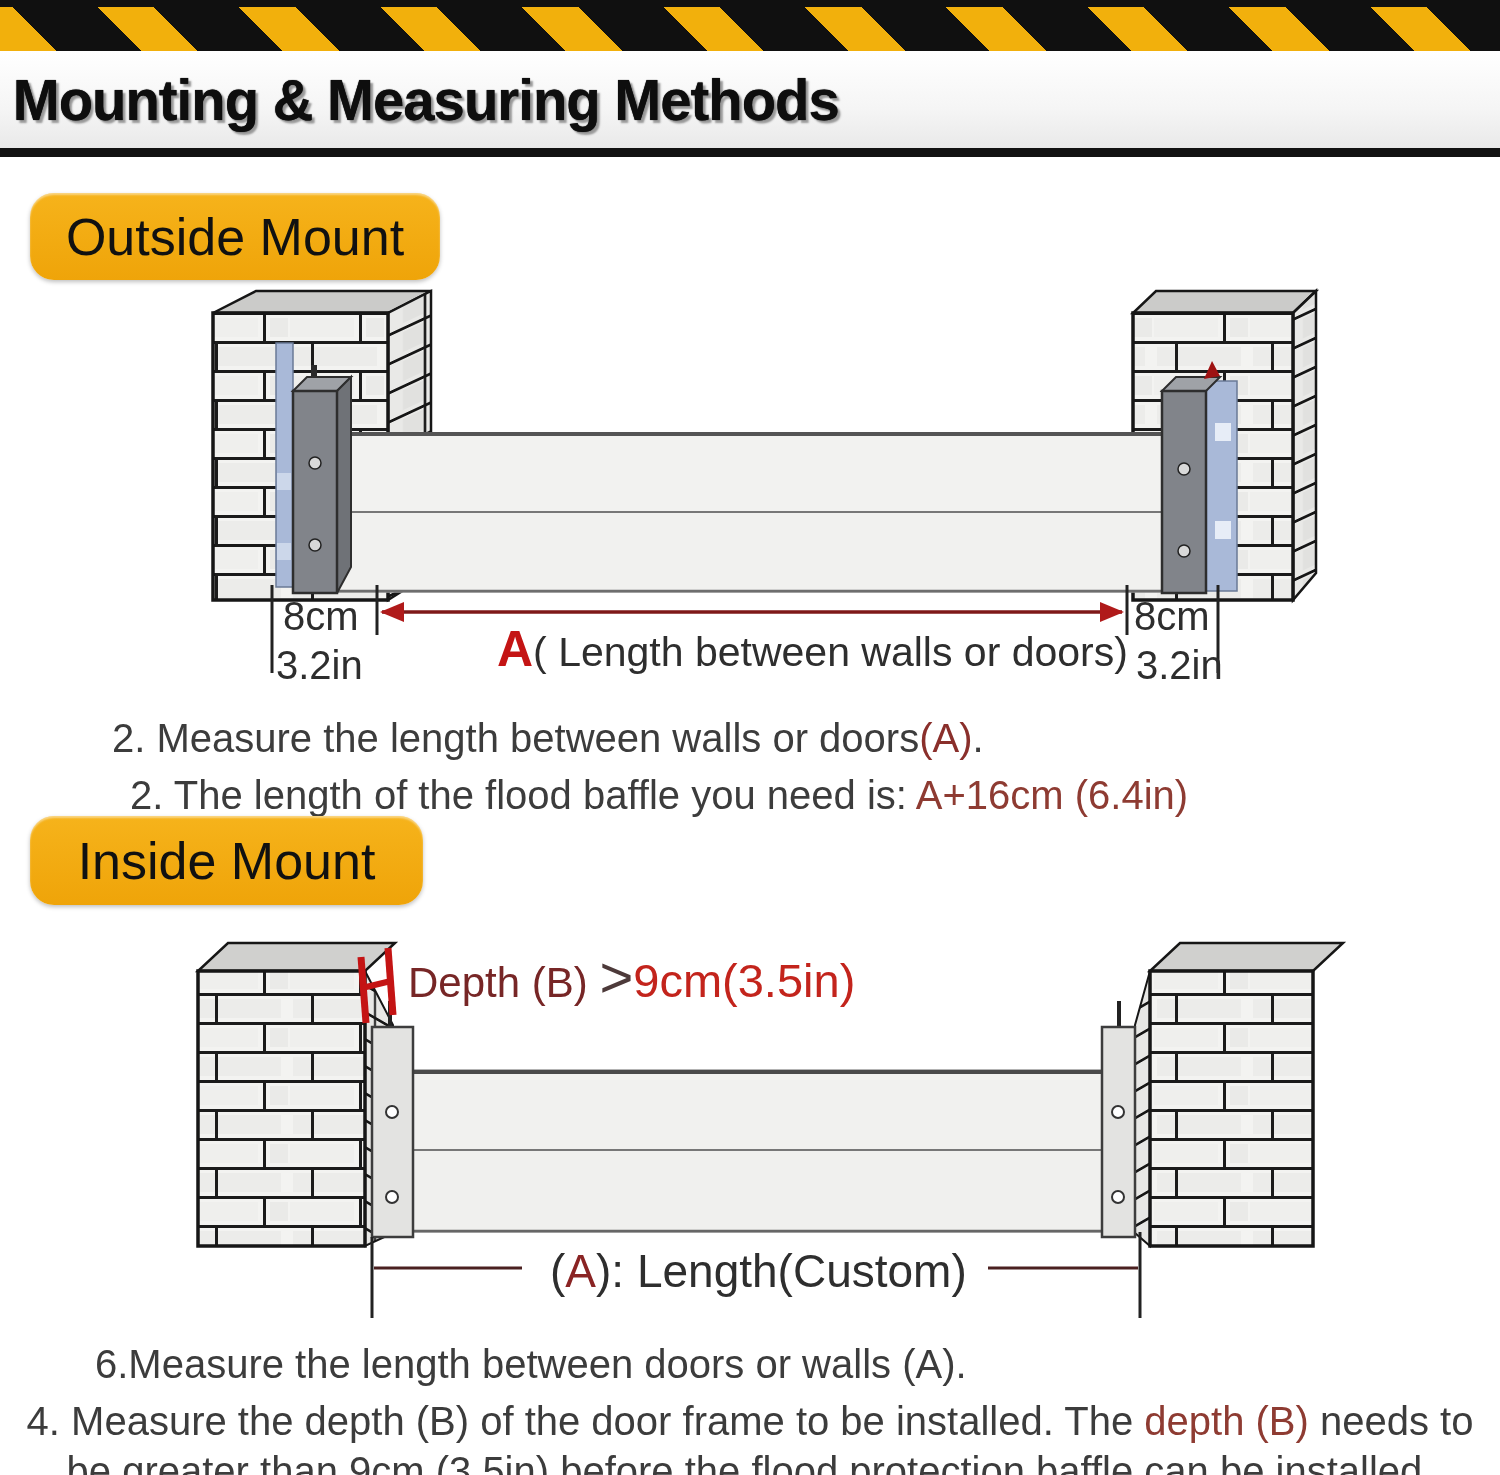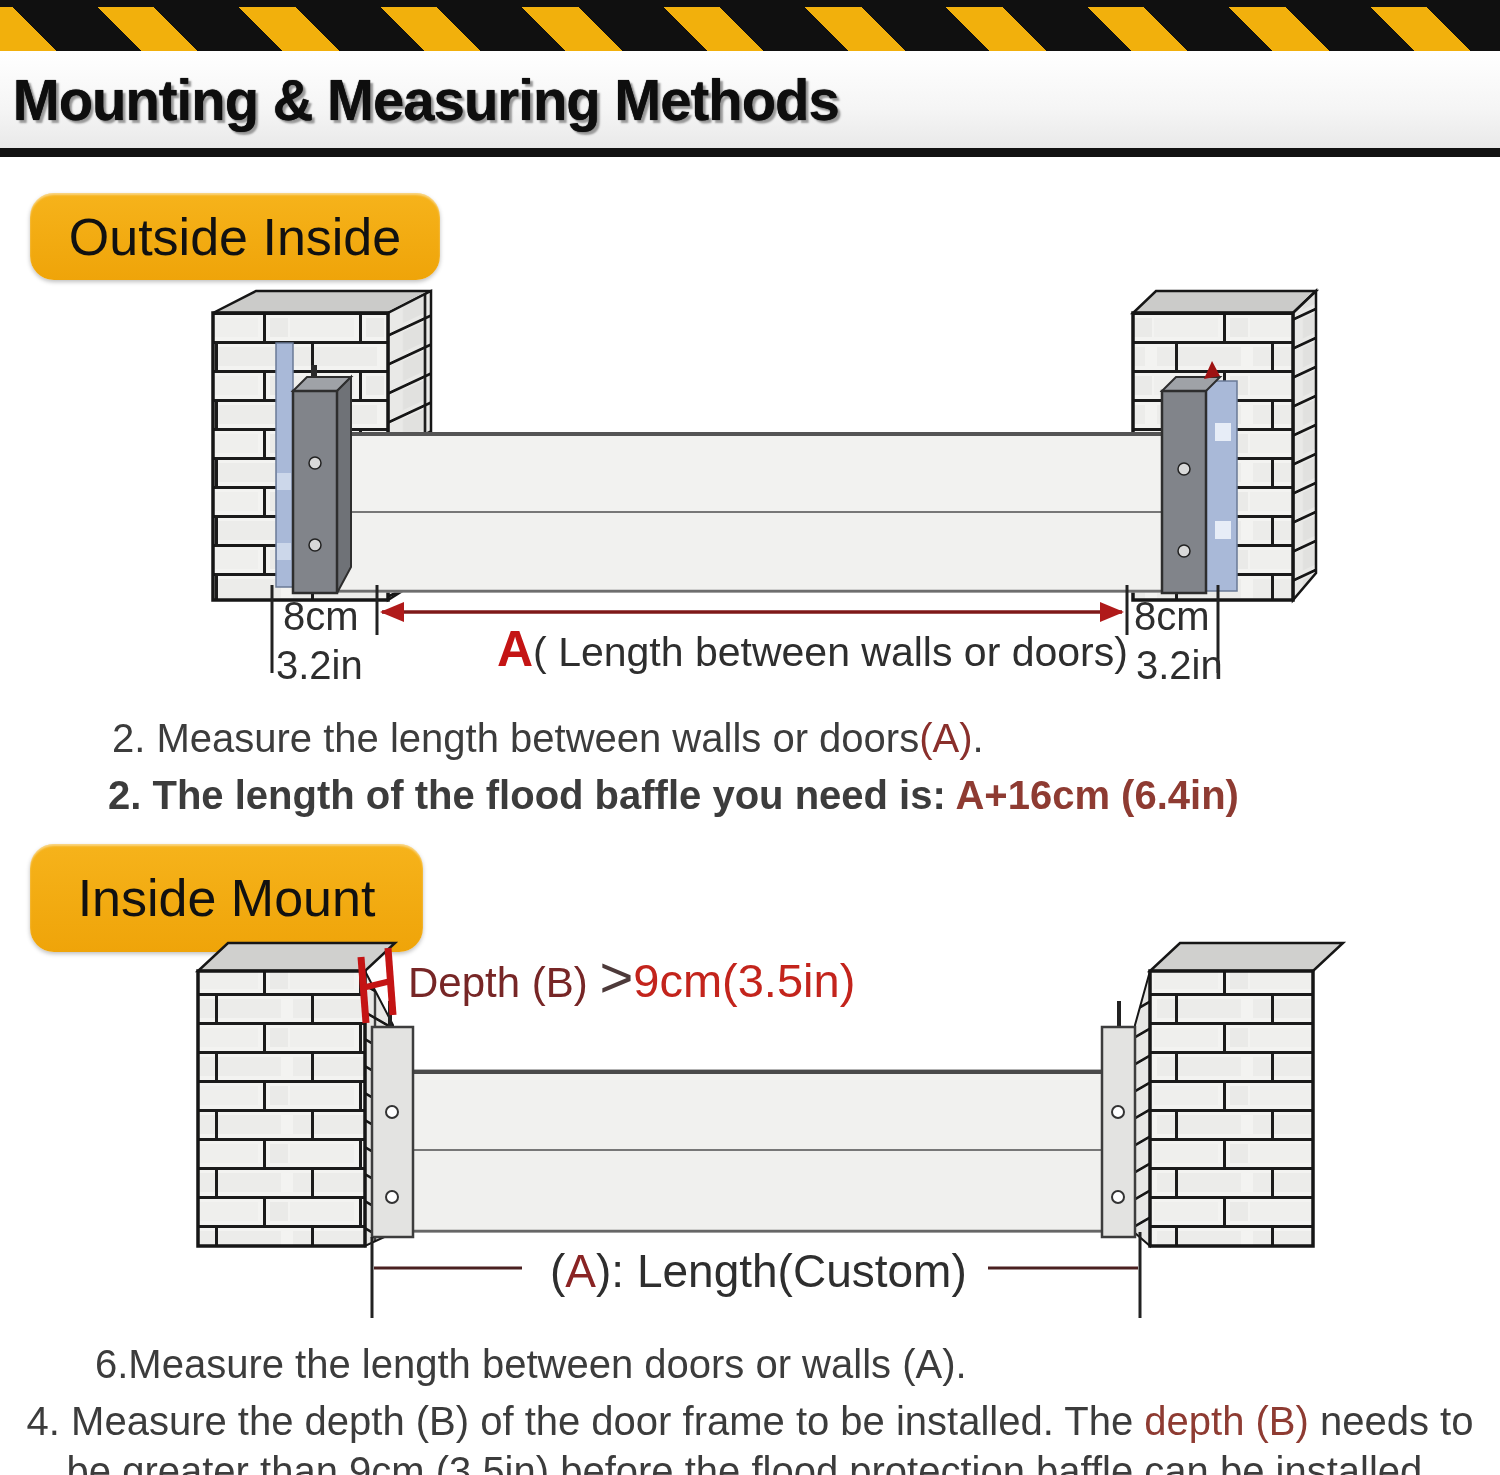--- a/index.html
+++ b/index.html
@@ -27,52 +27,52 @@
 
   
   .pill{
     position:absolute;left:30px;border-radius:24px;
     background:linear-gradient(180deg,#f6b31b 0%,#efa409 100%);
     box-shadow:inset 0 2px 2px rgba(255,255,255,.45), 0 2px 4px rgba(0,0,0,.25);
     display:flex;align-items:center;justify-content:center;
     color:#111;font-size:52px;font-weight:500;
   }
   .pill-outside{top:193px;width:410px;height:87px;}
-  .pill-inside{top:844px;width:393px;height:108px;}
+  .pill-inside{top:816px;width:393px;height:89px;}
 
   
   .diagram{position:absolute;left:0;width:1500px;display:block;}
   #diagram-outside{top:283px;height:422px;}
   #diagram-inside{top:935px;height:385px;}
   svg text{font-family:"Liberation Sans", sans-serif;}
 
   
   .instr{position:absolute;font-size:40px;color:#3c3c3c;white-space:nowrap;}
   .instr-o1{left:112px;top:716px;}
-  .instr-o2{left:108px;top:773px;font-weight:bold;}
+  .instr-o2{left:130px;top:773px;}
   .instr-i1{left:95px;top:1342px;}
   .instr-i2{
     position:absolute;left:20px;top:1396px;width:1460px;
     font-size:40px;line-height:50px;color:#3c3c3c;text-align:center;white-space:normal;
   }
   .maroon{color:#8e3b32;}
   .ref-a{color:#8a2f2b;}
 </style>
 </head>
 <body>
 
 <div class="hazard-topbar"></div>
 <div class="hazard-band"></div>
 <div class="title-band">
   <div class="page-title">Mounting &amp; Measuring Methods</div>
 </div>
 <div class="header-rule"></div>
 
 <div class="pill pill-outside">
-  <span>Outside Inside</span>
+  <span>Outside Mount</span>
 </div>
 
 <svg id="diagram-outside" class="diagram" viewBox="0 0 1500 422">
   <defs>
     <pattern id="bkA1" width="96" height="58" patternUnits="userSpaceOnUse">
       <rect width="96" height="58" fill="#f3f3f1"></rect>
       <rect x="5" y="6" width="84" height="19" fill="#ececea"></rect>
       <rect x="2" y="35" width="64" height="19" fill="#efefed"></rect>
       <rect x="78" y="35" width="18" height="19" fill="#eaeae8"></rect>
       <path d="M0 1.5H96 M0 30.5H96" stroke="#1b1b1b" stroke-width="3" fill="none"></path>

